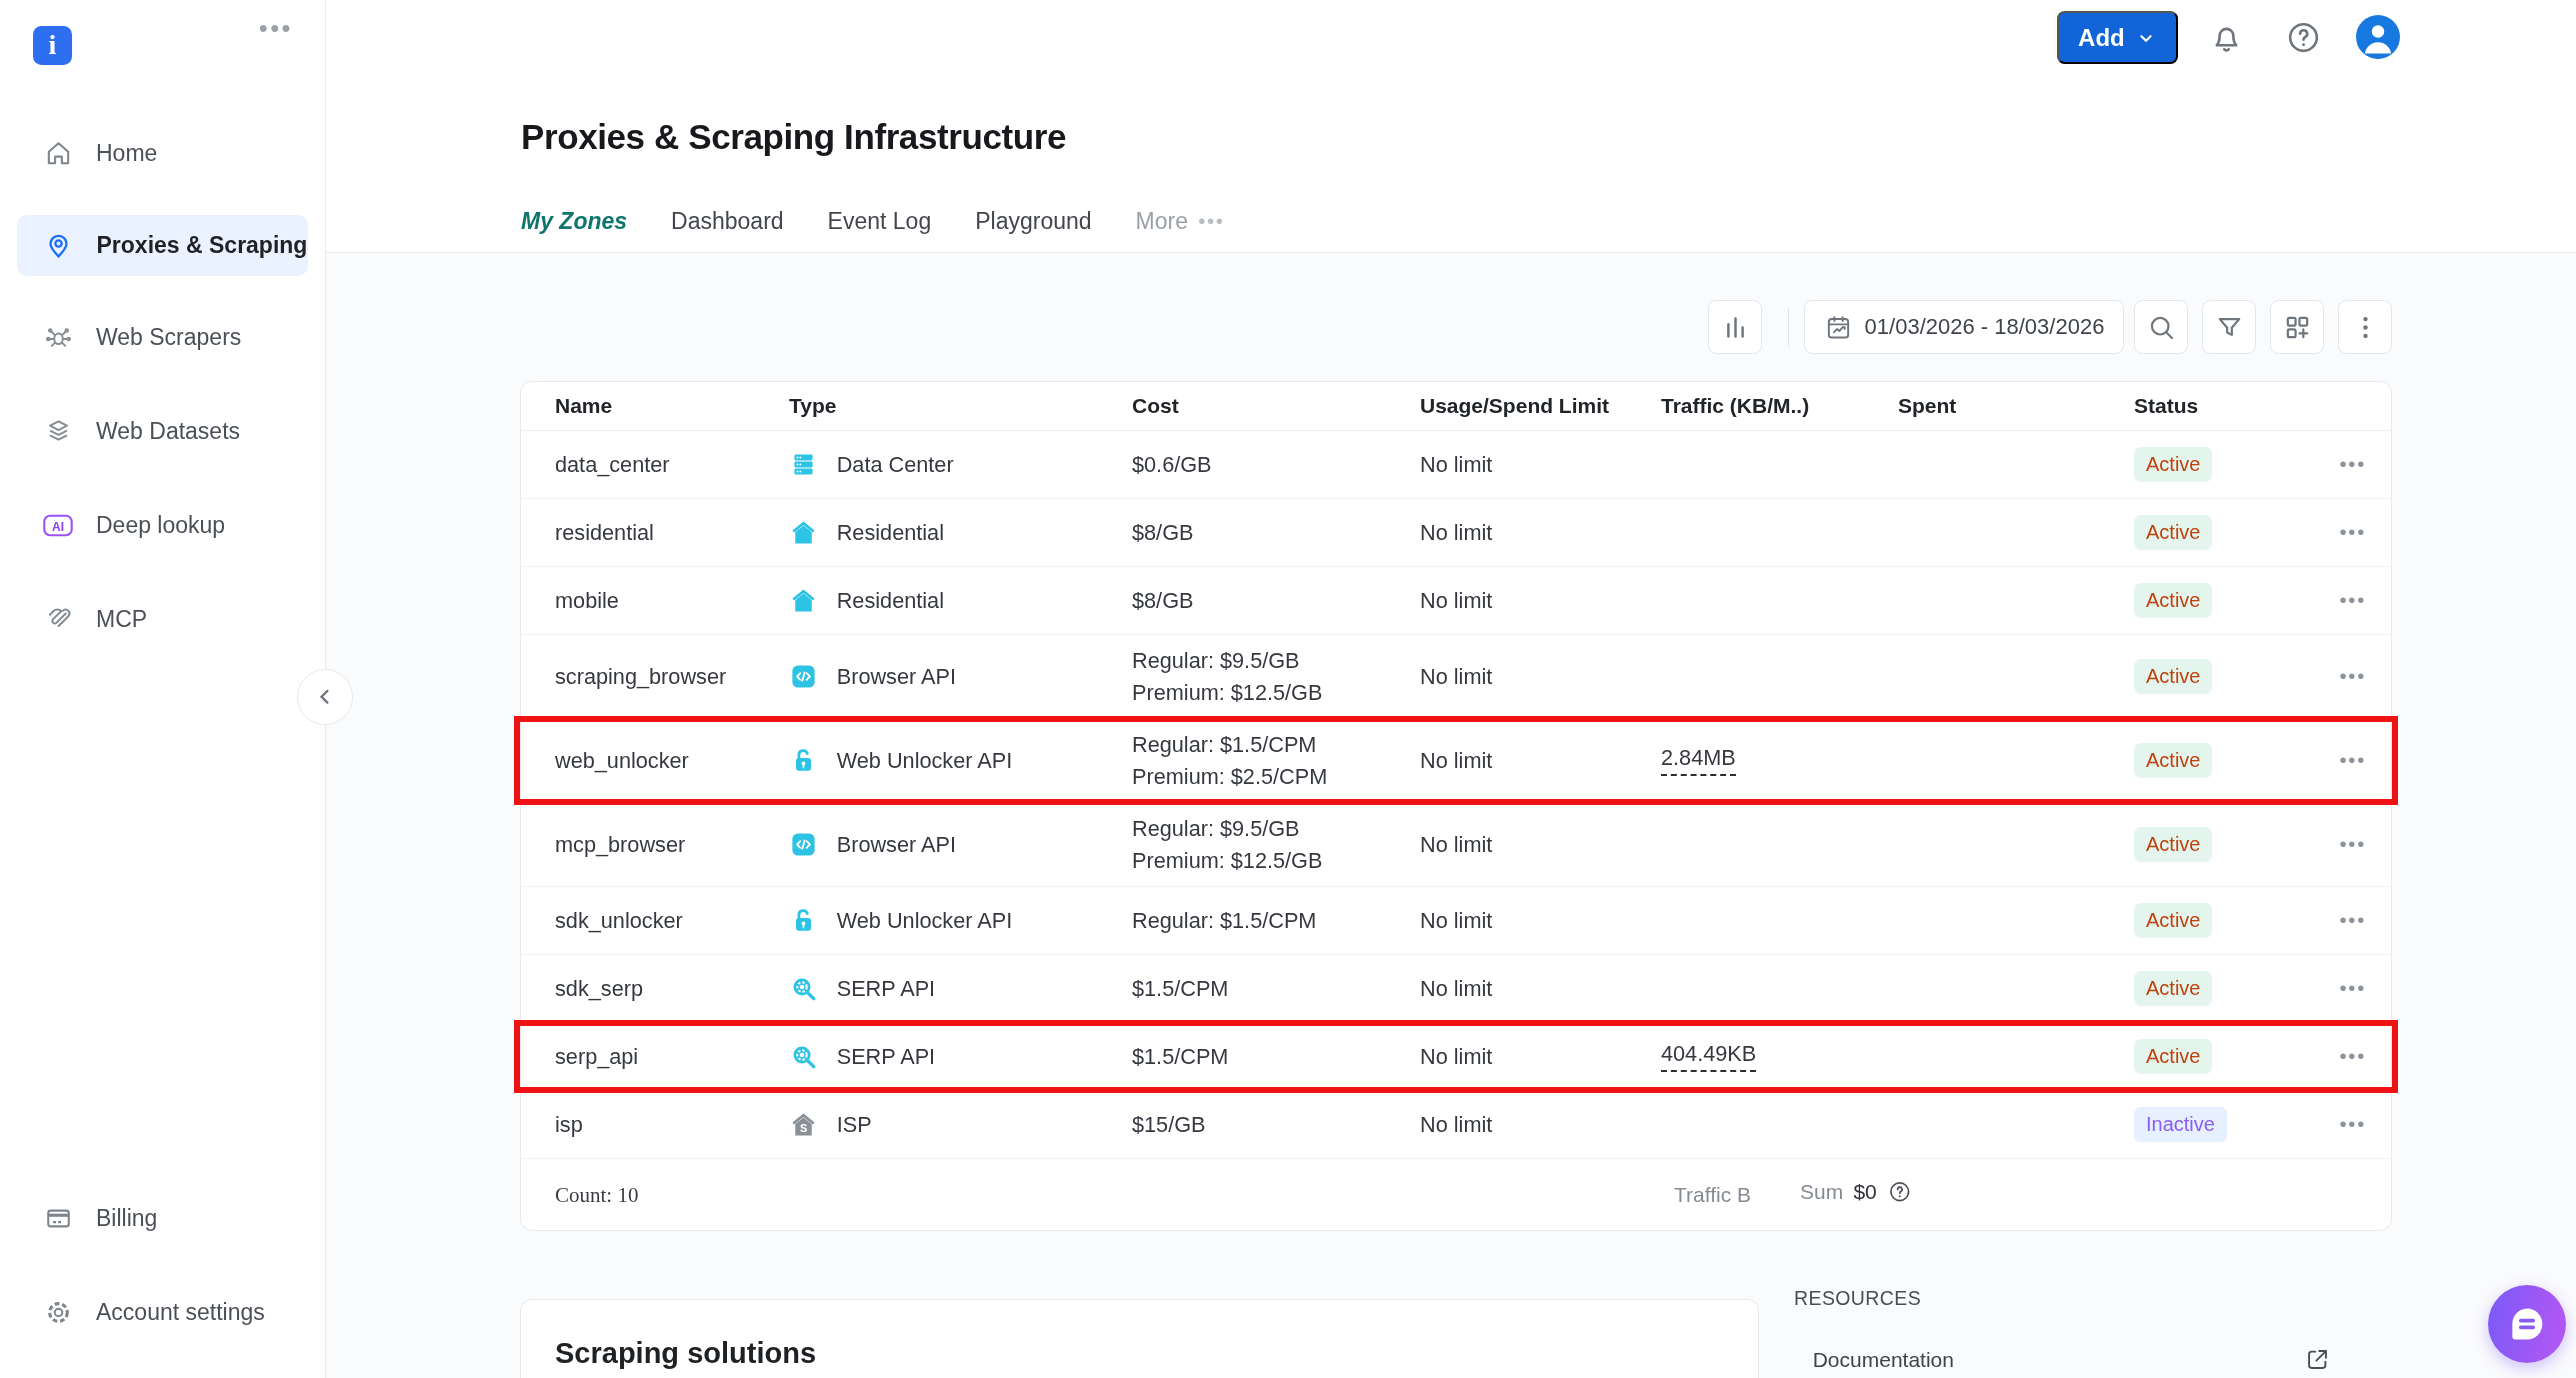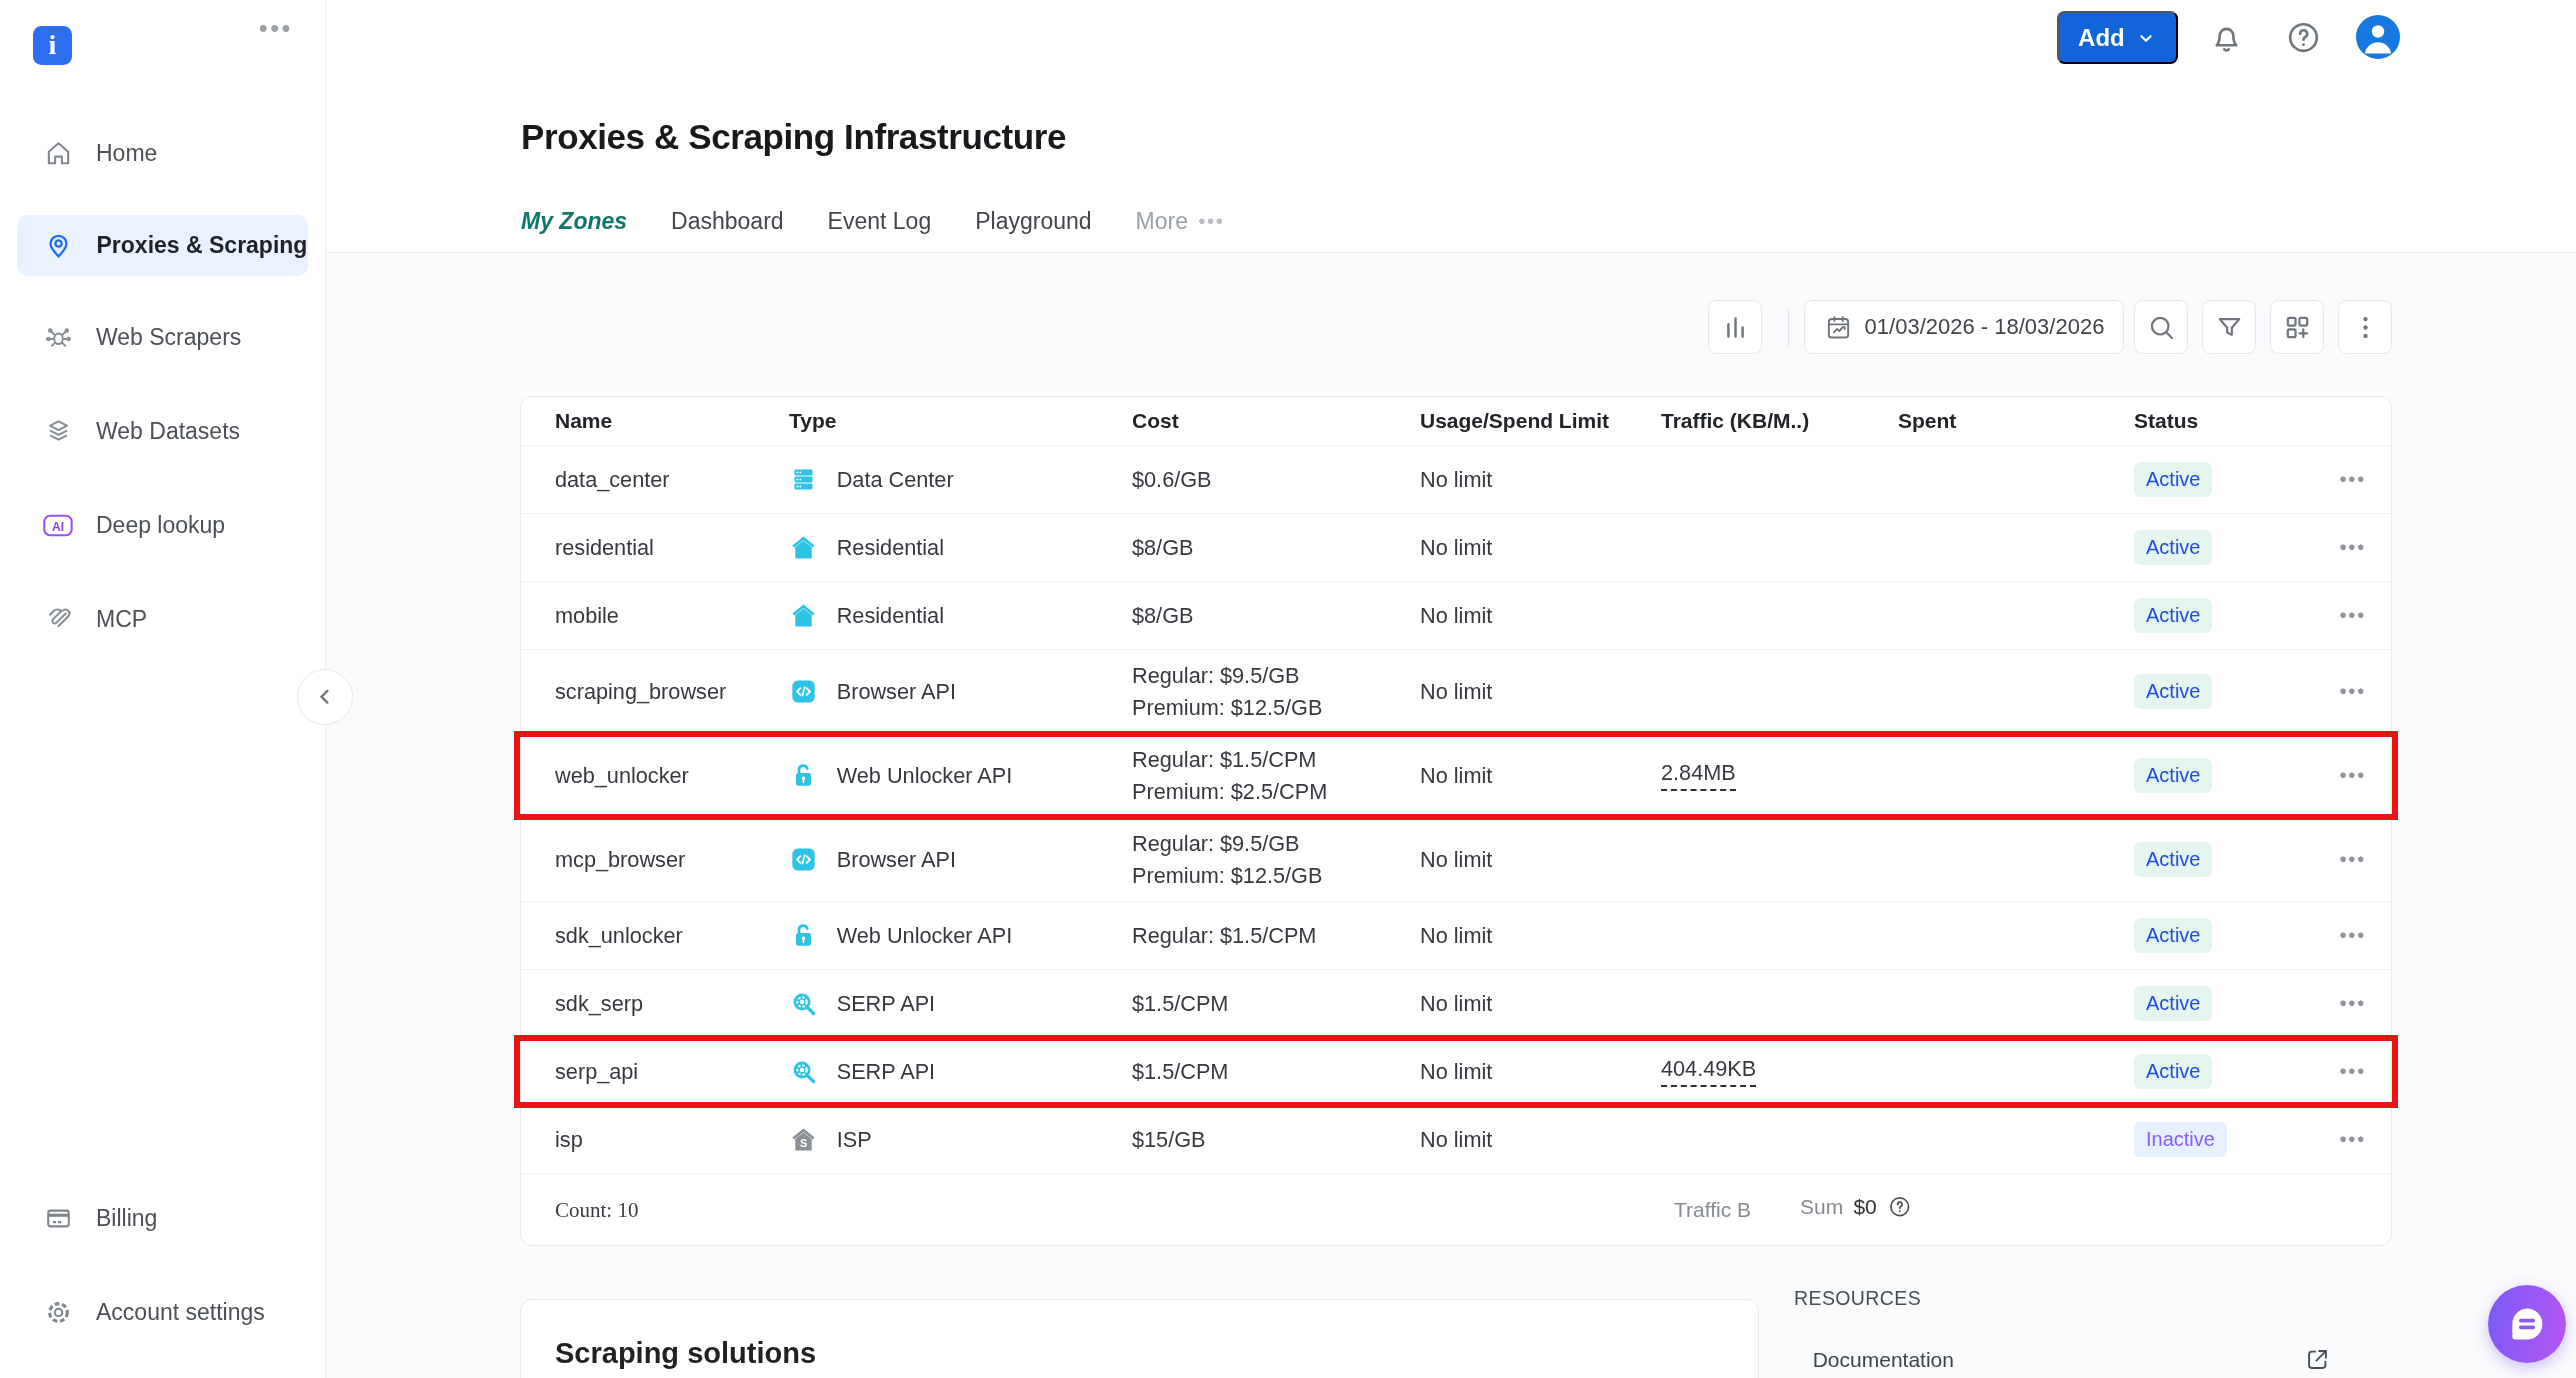--- a/index.html
+++ b/index.html
@@ -62,37 +62,37 @@
     justify-content:center; cursor:pointer; }
   .tool-divider { position:absolute; left:1788px; top:308px; width:0.8px; height:39px;
     background:#e0e3e7; }
   .date-btn { position:absolute; left:1804px; top:300px; width:320px; height:54px;
     background:#fff; border:0.8px solid #e3e6ea; border-radius:8.5px; display:flex;
     align-items:center; justify-content:center; gap:12px; font-size:22px;
     color:#3f444a; cursor:pointer; }
 
   
   .card { position:absolute; left:520px; top:381px; width:1872px; background:#fff;
-    border:0.8px solid #e7e9ec; border-radius:12px;margin-top:15px; }
+    border:0.8px solid #e7e9ec; border-radius:12px; }
   .grid-row { display:grid;
     grid-template-columns:234px 343px 288px 241px 237px 236px 195px 37px;
     padding:0 24px 0 34px; align-items:center; }
   .thead { height:49px; font-size:21px; font-weight:bold; color:#212428;
     border-bottom:0.8px solid #edeff1; }
   .trow { height:68px; font-size:21.7px; color:#35393f;
     border-bottom:0.8px solid #f0f2f4; position:relative; background:#fff; }
   .trow.tall { height:84px; }
   .trow.hl::after { content:""; position:absolute; left:-6.8px; right:-6.8px; top:-3.4px;
     bottom:-3.4px; border:6px solid #ee1212; z-index:3; pointer-events:none; }
   .type-cell { display:flex; align-items:center; gap:18.7px; }
   .type-icon { width:29px; height:29px; flex:0 0 29px; }
   .cost-cell div { line-height:32px; }
   .badge { display:inline-block; padding:6px 12px; border-radius:6.8px;
     font-size:20px; }
-  .badge.active { background:#e4f5ee; color:#1d4ed8; }
+  .badge.active { background:#e4f5ee; color:#c2410c; }
   .badge.inactive { background:#e7f0fe; color:#8b5cf6;border-radius:6px; }
   .traffic-val { display:inline-block; border-bottom:2.5px dashed #2b2f33;
     padding-bottom:2.5px; cursor:pointer; }
   .kebab { color:#8d939a; font-size:20.4px; letter-spacing:1.7px; cursor:pointer;
     text-align:right; }
   .tfoot { position:relative; height:71px; font-size:21px; color:#3a3e44; }
   .f-count { position:absolute; left:34px; top:24px;font-family:Liberation Serif, serif; }
   .f-traffic { position:absolute; left:1153px; top:24px; color:#858b92; }
   .f-sum { position:absolute; left:1279px; top:20.4px; display:flex; gap:10.2px;
     align-items:center;text-align:center; }

